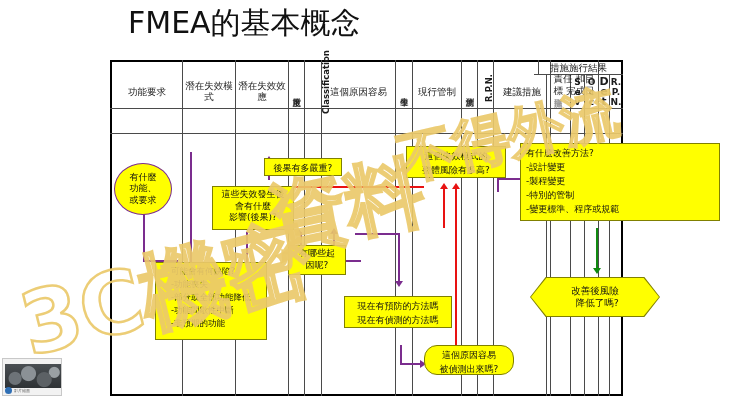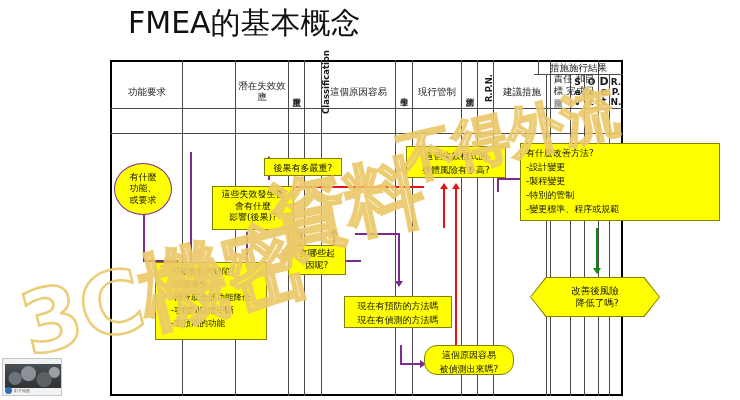--- a/index.html
+++ b/index.html
@@ -143,20 +143,21 @@
     <div class="vline" style="left:436px;top:14px;height:322px;"></div>
     <div class="vline" style="left:460px;top:14px;height:322px;"></div>
     <div class="vline" style="left:474px;top:14px;height:322px;"></div>
     <div class="vline" style="left:499px;top:14px;height:322px;"></div>
 
     <div class="hline" style="top:14px;left:424px;right:0;"></div>
     <div class="hline" style="top:48px;"></div>
     <div class="hline" style="top:73px;"></div>
 
     <div class="hdr-cell" style="left:2px;top:14px;width:70px;height:34px;">功能要求</div>
+    <div class="hdr-cell" style="left:73px;top:14px;width:52px;height:34px;">潛在失效模式</div>
     <div class="hdr-cell" style="left:126px;top:14px;width:52px;height:34px;">潛在失效效應</div>
     <div class="hdr-cell vert small" style="left:179px;top:14px;width:15px;height:34px;">嚴重度</div>
     <div class="hdr-cell rot small" style="left:200px;top:14px;width:34px;height:16px;">Classification</div>
     <div class="hdr-cell" style="left:212px;top:14px;width:73px;height:34px;">這個原因容易</div>
     <div class="hdr-cell vert small" style="left:286px;top:14px;width:16px;height:34px;">發生率</div>
     <div class="hdr-cell" style="left:303px;top:14px;width:48px;height:34px;">現行管制</div>
     <div class="hdr-cell vert small" style="left:352px;top:14px;width:15px;height:34px;">偵測度</div>
     <div class="hdr-cell rot small" style="left:367px;top:20px;width:26px;height:16px;">R.P.N.</div>
     <div class="hdr-cell" style="left:384px;top:14px;width:56px;height:34px;">建議措施</div>
     <div class="hdr-cell" style="left:389px;top:0px;width:0px;height:0px;opacity:0;"></div>

